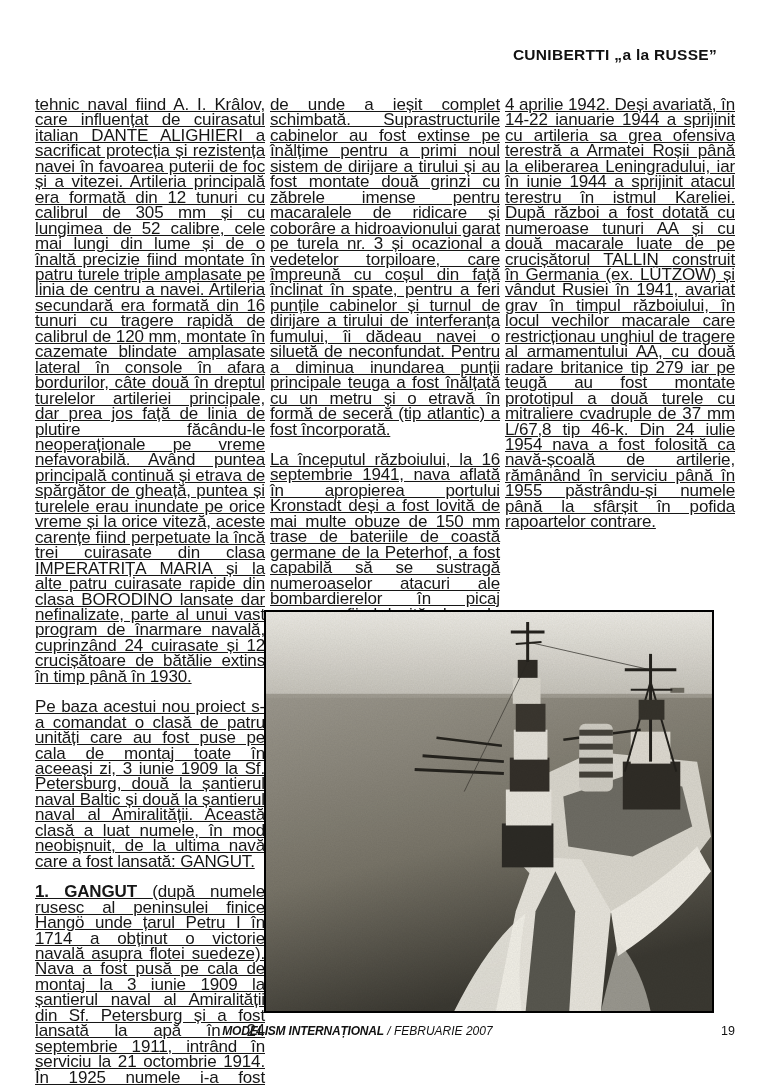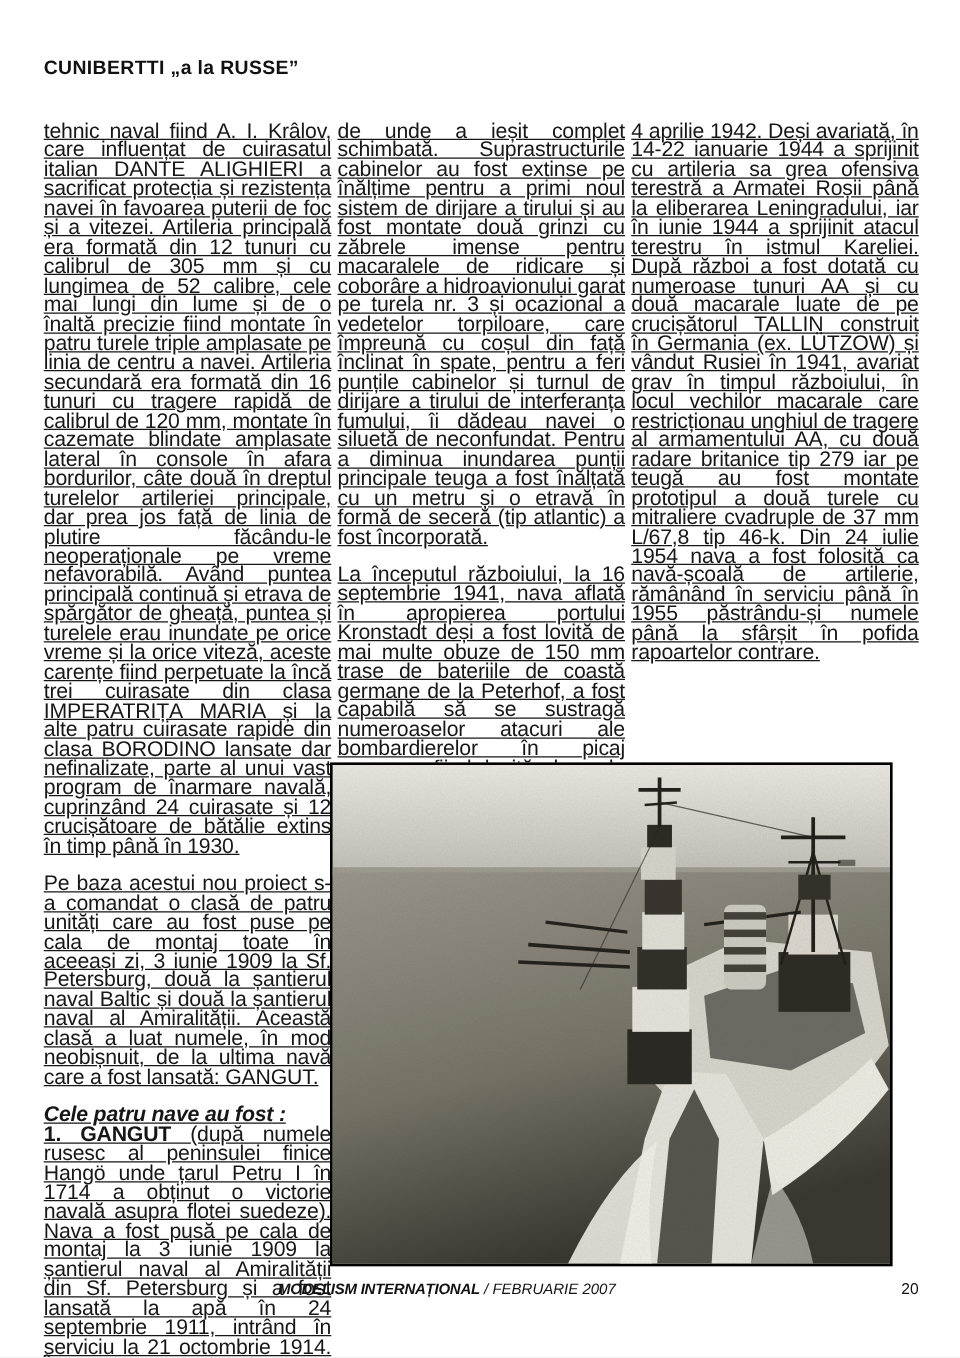--- a/index.html
+++ b/index.html
@@ -11,21 +11,21 @@
     background: #ffffff;
     font-family: "Liberation Sans", sans-serif;
     color: #151515;
     overflow: hidden;
   }
   .article-title {
     position: absolute;
     top: 46px;
     left: 35px;
     width: 682px;
-    text-align: left;
+    text-align: right;
     font-size: 15.5px;
     font-weight: bold;
     letter-spacing: 0.3px;
     color: #111;
   }
   .col {
     position: absolute;
     top: 97px;
     width: 230px;
     font-size: 17px;
@@ -86,21 +86,20 @@
 </head>
 <body>
 
 <div class="page">
 
   <div class="article-title">CUNIBERTTI „a la RUSSE”</div>
 
   <div class="col col-1">
     <p>tehnic naval fiind A. I. Krâlov, care influențat de cuirasatul italian DANTE ALIGHIERI a sacrificat protecția și rezistența navei în favoarea puterii de foc și a vitezei. Artileria principală era formată din 12 tunuri cu calibrul de 305 mm și cu lungimea de 52 calibre, cele mai lungi din lume și de o înaltă precizie fiind montate în patru turele triple amplasate pe linia de centru a navei. Artileria secundară era formată din 16 tunuri cu tragere rapidă de calibrul de 120 mm, montate în cazemate blindate amplasate lateral în console în afara bordurilor, câte două în dreptul turelelor artileriei principale, dar prea jos față de linia de plutire făcându-le neoperaționale pe vreme nefavorabilă. Având puntea principală continuă și etrava de spărgător de gheață, puntea și turelele erau inundate pe orice vreme și la orice viteză, aceste carențe fiind perpetuate la încă trei cuirasate din clasa IMPERATRIȚA MARIA și la alte patru cuirasate rapide din clasa BORODINO lansate dar nefinalizate, parte al unui vast program de înarmare navală, cuprinzând 24 cuirasate și 12 crucișătoare de bătălie extins în timp până în 1930.</p>
     <p>Pe baza acestui nou proiect s-a comandat o clasă de patru unități care au fost puse pe cala de montaj toate în aceeași zi, 3 iunie 1909 la Sf. Petersburg, două la șantierul naval Baltic și două la șantierul naval al Amiralității. Această clasă a luat numele, în mod neobișnuit, de la ultima navă care a fost lansată: GANGUT.</p>
-    <p class="subheading">Cele patru nave au fost :</p>
     <p class="tight"><span class="lead-bold">1. GANGUT </span><span>(după numele rusesc al peninsulei finice Hangö unde țarul Petru I în 1714 a obținut o victorie navală asupra flotei suedeze). Nava a fost pusă pe cala de montaj la 3 iunie 1909 la șantierul naval al Amiralității din Sf. Petersburg și a fost lansată la apă în 24 septembrie 1911, intrând în serviciu la 21 octombrie 1914. În 1925 numele i-a fost schimbat în OKTIABRASKAIA REVOLIUȚIA (revoluția din octombrie). După o reparație capitală inițială a intrat în reconstrucție și modernizare la șantierul naval Baltic din Sf. Petersburg, din octombrie 1931 până în aprilie 1934</span></p>
   </div>
 
   <div class="col col-2">
     <p>de unde a ieșit complet schimbată. Suprastructurile cabinelor au fost extinse pe înălțime pentru a primi noul sistem de dirijare a tirului și au fost montate două grinzi cu zăbrele imense pentru macaralele de ridicare și coborâre a hidroavionului garat pe turela nr. 3 și ocazional a vedetelor torpiloare, care împreună cu coșul din față înclinat în spate, pentru a feri punțile cabinelor și turnul de dirijare a tirului de interferanța fumului, îi dădeau navei o siluetă de neconfundat. Pentru a diminua inundarea punții principale teuga a fost înălțată cu un metru și o etravă în formă de seceră (tip atlantic) a fost încorporată.</p>
     <p>La începutul războiului, la 16 septembrie 1941, nava aflată în apropierea portului Kronstadt deși a fost lovită de mai multe obuze de 150 mm trase de bateriile de coastă germane de la Peterhof, a fost capabilă să se sustragă numeroaselor atacuri ale bombardierelor în picaj germane fiind lovită doar de câteva bombe (între 3 și 6) dar care i-au provocat avarii importante. În octombrie nava a fost transferată la șantierul naval Baltic din Leningrad pentru reparații, unde a mai fost din nou avariată de patru bombe în</p>
   </div>
 
   <div class="col col-3">
     <p>4 aprilie 1942. Deși avariată, în 14-22 ianuarie 1944 a sprijinit cu artileria sa grea ofensiva terestră a Armatei Roșii până la eliberarea Leningradului, iar în iunie 1944 a sprijinit atacul terestru în istmul Kareliei. După război a fost dotată cu numeroase tunuri AA și cu două macarale luate de pe crucișătorul TALLIN construit în Germania (ex. LÜTZOW) și vândut Rusiei în 1941, avariat grav în timpul războiului, în locul vechilor macarale care restricționau unghiul de tragere al armamentului AA, cu două radare britanice tip 279 iar pe teugă au fost montate prototipul a două turele cu mitraliere cvadruple de 37 mm L/67,8 tip 46-k. Din 24 iulie 1954 nava a fost folosită ca navă-școală de artilerie, rămânând în serviciu până în 1955 păstrându-și numele până la sfârșit în pofida rapoartelor contrare.</p>
@@ -180,16 +179,16 @@
 
       <path d="M190,400 Q225,330 262,302 Q252,352 258,400 Z" fill="#f2efe8" opacity="0.9"></path>
       <path d="M338,400 Q350,350 356,330 Q380,360 388,400 Z" fill="#e8e5dd" opacity="0.55"></path>
 
       <rect x="0" y="0" width="450" height="400" filter="url(#grain)" style="mix-blend-mode:multiply" opacity="0.55"></rect>
     </svg>
   </figure>
 
   <div class="footer">
     <div class="footer-center"><span class="footer-journal">MODELISM INTERNAȚIONAL</span><span class="footer-issue"> / </span><span class="footer-issue">FEBRUARIE 2007</span></div>
-    <div class="page-number">20</div>
+    <div class="page-number">19</div>
   </div>
 
 </div>
 
 </body></html>

